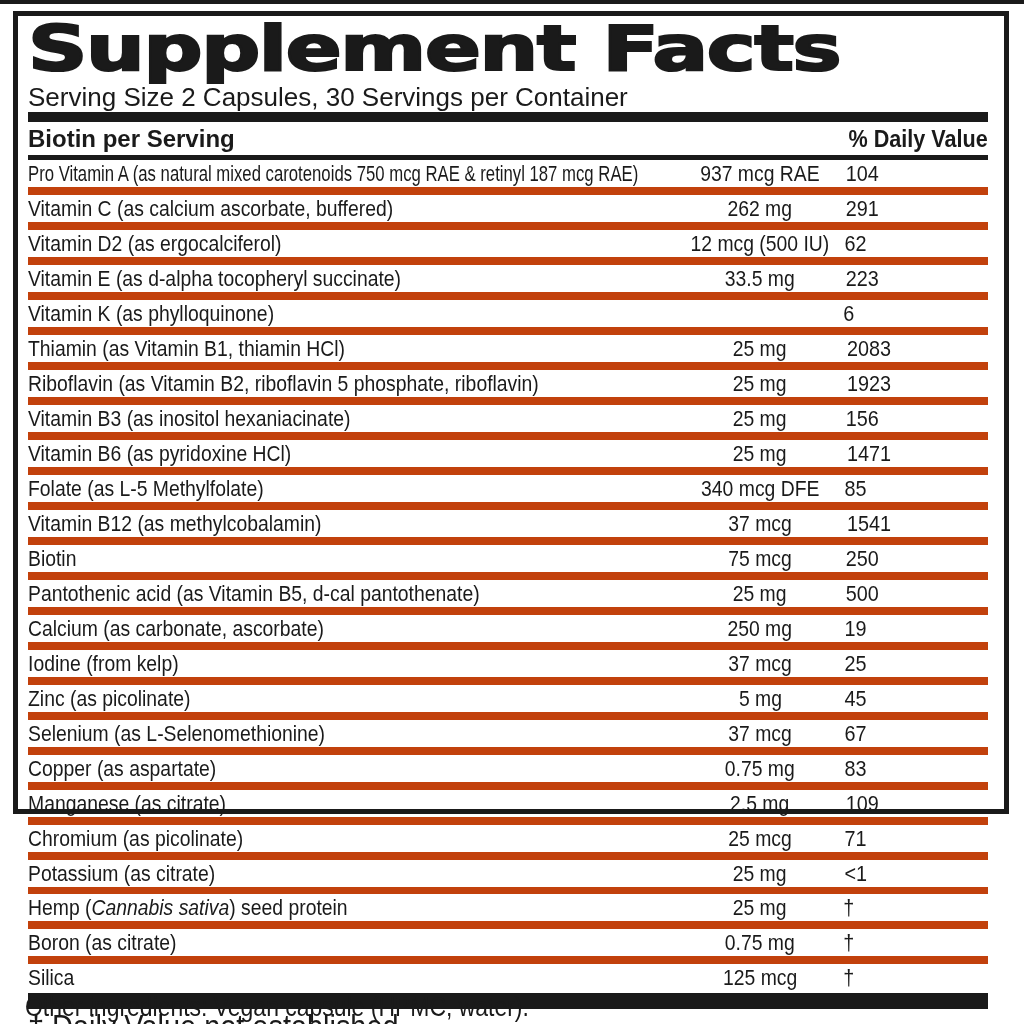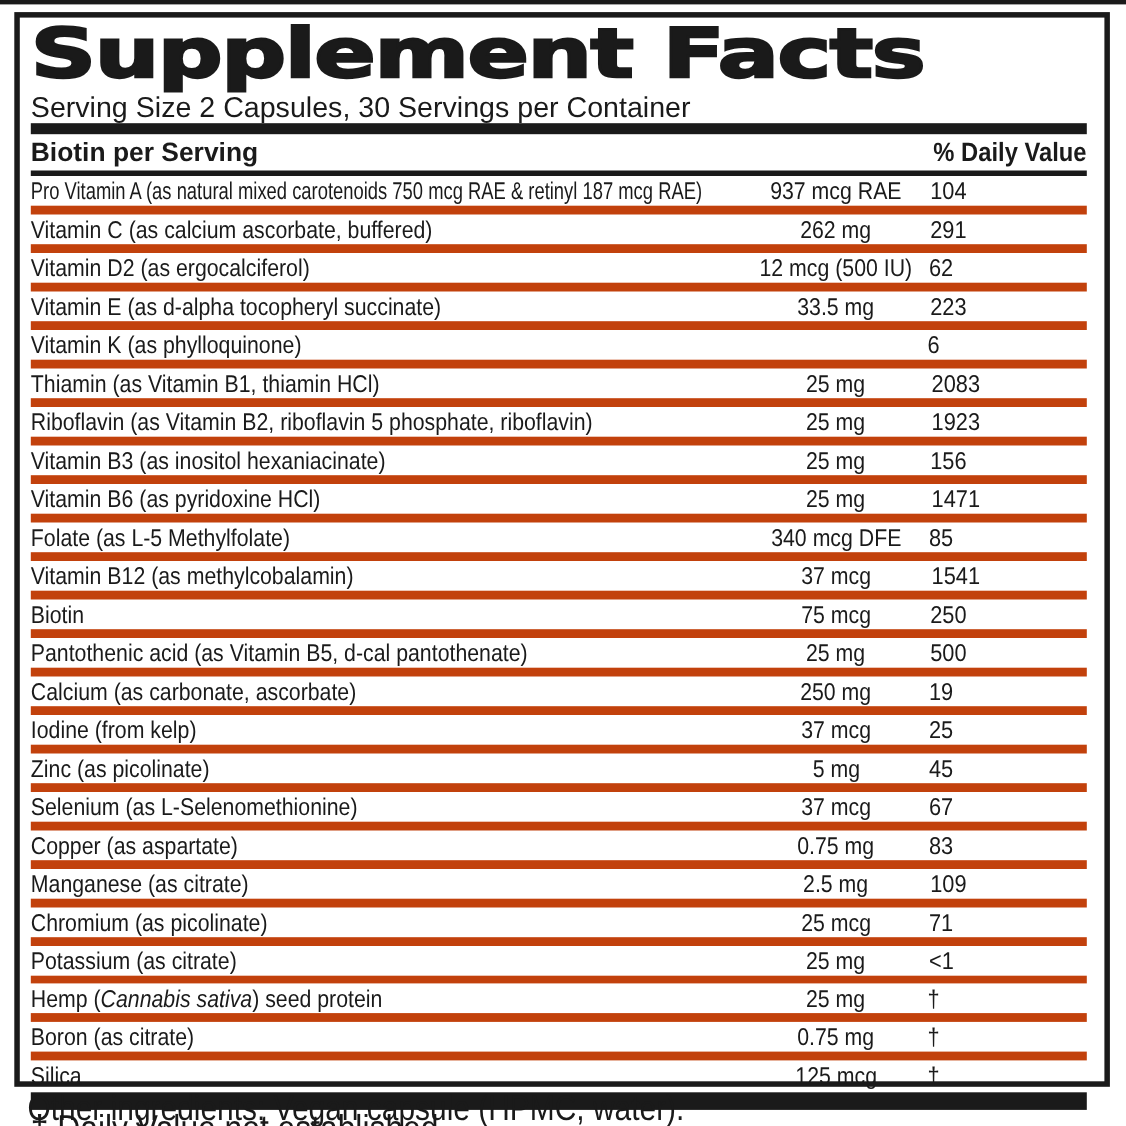--- a/index.html
+++ b/index.html
@@ -3,21 +3,21 @@
 <meta charset="utf-8">
 <style>
   html,body{margin:0;padding:0;}
   body{
     width:1024px;height:1024px;position:relative;overflow:hidden;
     background:#ffffff;color:#1a1a1a;
     font-family:"Liberation Sans",sans-serif;
   }
   .top-strip{position:absolute;left:0;top:0;width:1024px;height:4px;background:#1a1a1a;}
   .facts-box{
-    position:absolute;left:13px;top:11px;width:996px;height:977px;
+    position:absolute;left:13px;top:11px;width:996px;height:803px;
     border:5px solid #1a1a1a;box-sizing:border-box;background:#ffffff;
   }
   .inner{position:absolute;left:10px;right:16px;top:0;bottom:0;}
   .title{
     margin-top:2px;height:64px;line-height:62px;
     font-family:"DejaVu Sans","Liberation Sans",sans-serif;
     font-size:62px;font-weight:bold;letter-spacing:-1px;
     -webkit-text-stroke:2.2px #1a1a1a;
     transform:scaleX(1.33);transform-origin:left top;white-space:nowrap;
   }
@@ -36,21 +36,21 @@
     transform:scaleX(0.88);transform-origin:left center;
   }
   .row.xtight .c-name{transform:scaleX(0.76);}
   .c-amount{position:absolute;left:632px;width:200px;top:0;text-align:center;}
   .c-amount .sq{display:inline-block;white-space:nowrap;transform:scaleX(0.88);transform-origin:center center;}
   .c-dv{position:absolute;right:36px;width:110px;top:0;text-align:left;}
   .c-dv .sq{display:inline-block;white-space:nowrap;transform:scaleX(0.9);transform-origin:right center;}
   .bar-footer{height:16px;background:#1a1a1a;margin-top:2px;}
   .footnote{font-size:34px;line-height:31px;padding-top:2px;}
   .footnote .sq, .other-line .sq{display:inline-block;white-space:nowrap;transform:scaleX(0.85);transform-origin:left center;}
-  .other-line{position:absolute;left:25px;top:992px;font-size:32px;line-height:30px;white-space:nowrap;}
+  .other-line{position:absolute;left:25px;top:992px;font-size:27px;line-height:30px;white-space:nowrap;}
 </style>
 </head>
 <body>
 
 <div class="top-strip"></div>
 
 <div class="facts-box">
   <div class="inner">
     <div class="title">Supplement Facts</div>
     <div class="serving">Serving Size 2 Capsules, 30 Servings per Container</div>

